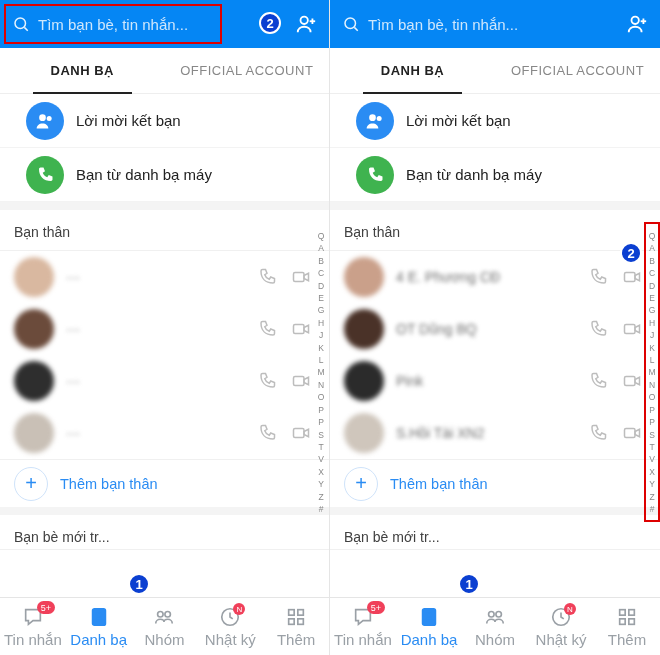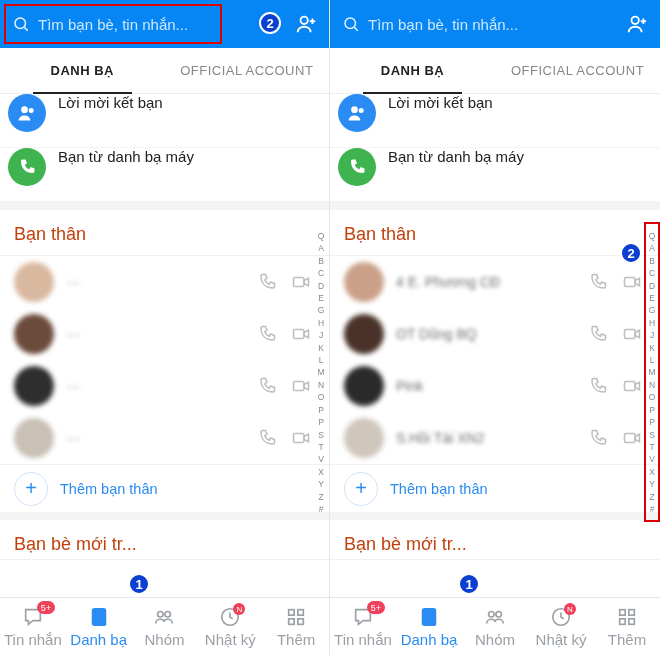--- a/index.html
+++ b/index.html
@@ -11,26 +11,26 @@
 .search-wrap{display:flex;align-items:center;flex:1}
 .search-icon{color:#fff;opacity:.9;margin-right:8px}
 .search-ph{color:#cfe7fc;font-size:15px;flex:1}
 .adduser{color:#fff;margin-left:10px}
 .redbox{position:absolute;border:2px solid #d00;pointer-events:none}
 .badge-n{width:22px;height:22px;border-radius:50%;background:#0b3fd1;border:2px solid #fff;color:#fff;font-weight:700;font-size:13px;display:flex;align-items:center;justify-content:center;position:absolute;pointer-events:none}
 .tabs{height:46px;display:flex;border-bottom:1px solid #eee}
 .tab{flex:1;display:flex;align-items:center;justify-content:center;font-size:13px;color:#888;letter-spacing:.5px}
 .tab.active{color:#222;font-weight:600;position:relative}
 .tab.active::after{content:"";position:absolute;bottom:-1px;left:20%;right:20%;height:2px;background:#222}
-.row{height:54px;display:flex;padding:0 8px;border-bottom:1px solid #f3f3f3}
+.row{height:54px;display:flex;align-items:center;padding:0 26px;border-bottom:1px solid #f3f3f3}
 .rowic{width:38px;height:38px;border-radius:50%;display:flex;align-items:center;justify-content:center;margin-right:12px;color:#fff}
 .rowic.blue{background:#2a8cf3}
 .rowic.green{background:#3fb34f}
 .rowlbl{font-size:15px;color:#222}
-.sechdr{padding:14px 14px 10px;font-size:18px;color:#c2410c;border-top:8px solid #f4f4f4;border-bottom:1px solid #f0f0f0}
+.sechdr{padding:14px 14px 10px;font-size:14px;color:#404040;border-top:8px solid #f4f4f4;border-bottom:1px solid #f0f0f0}
 .contact{height:52px;display:flex;align-items:center;padding:0 14px}
 .avatar{width:40px;height:40px;border-radius:50%;margin-right:12px;filter:blur(2.5px)}
 .cname{flex:1;font-size:14px;color:#6e6e6e;filter:blur(2px)}
 .aic{width:28px;height:28px;display:flex;align-items:center;justify-content:center;color:#bdbdbd;margin-left:6px}
 .addrow{height:48px;display:flex;align-items:center;padding:0 14px;border-top:1px solid #f0f0f0}
 .plus{width:34px;height:34px;border:1px solid #cfe3fa;border-radius:50%;display:flex;align-items:center;justify-content:center;color:#2a8cf3;margin-right:12px;font-size:20px}
 .addlbl{font-size:14.5px;color:#2a8cf3}
 .azindex{position:absolute;right:2px;top:230px;width:12px;display:flex;flex-direction:column;align-items:center;gap:0;font-size:8.5px;color:#888;line-height:12.4px}
 .bottombar{position:absolute;bottom:0;left:0;right:0;height:58px;border-top:1px solid #e5e5e5;display:flex;background:#fff}
 .bitem{flex:1;display:flex;flex-direction:column;align-items:center;justify-content:center;gap:2px;position:relative}

